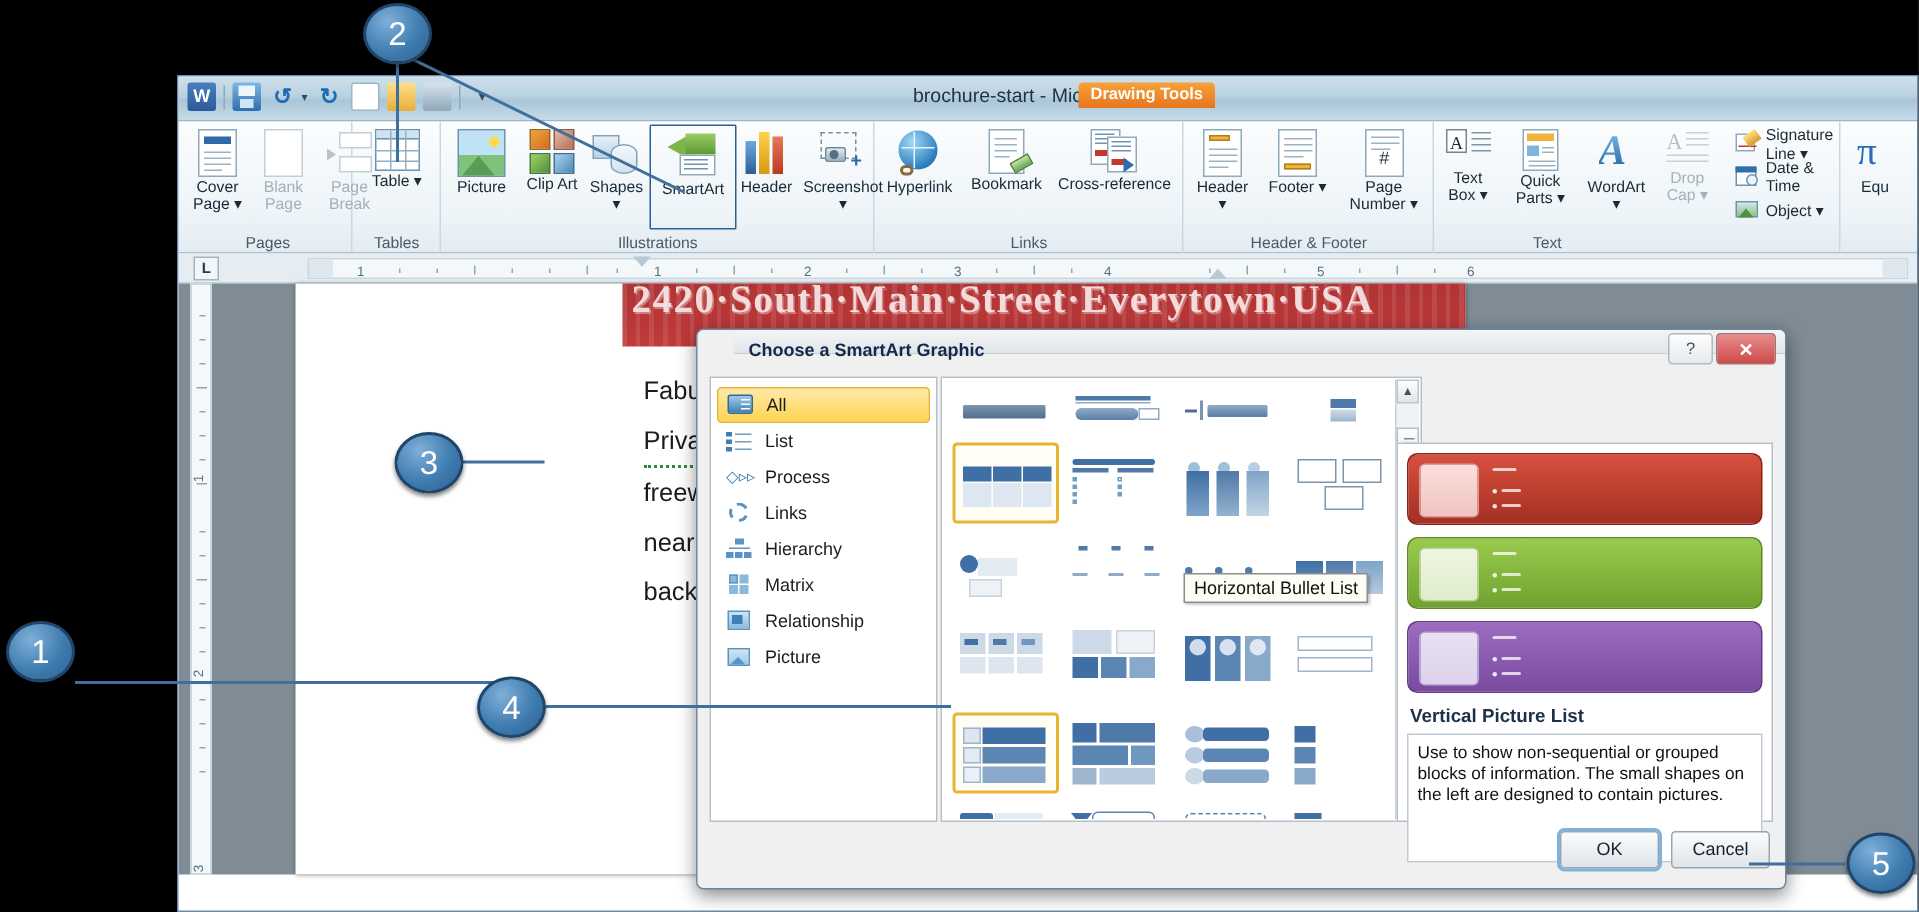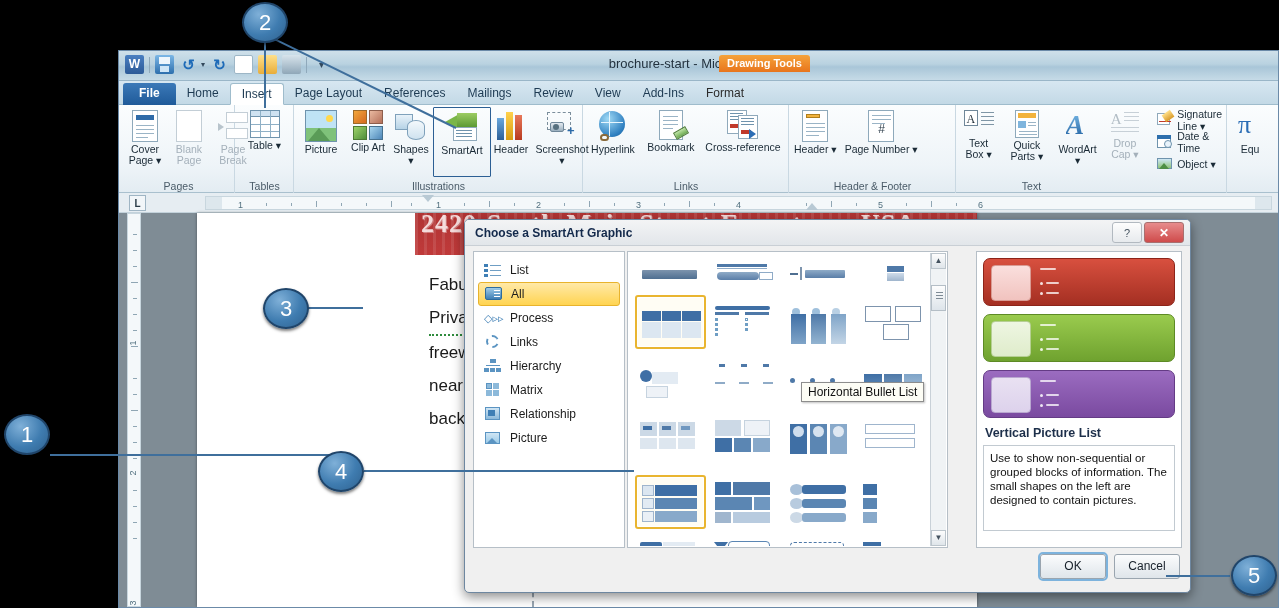--- a/index.html
+++ b/index.html
@@ -111,56 +111,56 @@
   .selbox{ position:absolute; left:335px; top:250px; width:1px; bottom:0; border-left:2px dashed #9aa7b2;}
   .selhandle{ position:absolute; left:331px; top:248px; width:8px;height:8px;border-radius:50%;
      background:#fff;border:1px solid #7a8a96;}
 
   
   #dialog{
     position:absolute; left:464px; top:219px; width:727px; height:374px;
     background:#f0f0f0; border:1px solid #6e87a0; border-radius:5px;
     box-shadow:0 4px 12px rgba(0,0,0,.45);
   }
-  .dlg-title{ position:relative; height:26px;
+  .dlg-title{ position:relative; height:16px;
      background:linear-gradient(to bottom,#f3f4f5,#e2e6ea);
-     border-top-left-radius:4px;border-top-right-radius:4px; border-bottom:1px solid #c9cfd5;}
+     border-top-left-radius:4px;border-top-right-radius:4px; border-bottom:1px solid #c9cfd5;margin-left:24px;}
   .dlg-title .t{ position:absolute; left:10px; top:6px; font-size:12px; font-weight:bold; color:#13294b;}
   .dlg-help{ position:absolute; right:48px; top:2px; width:30px;height:21px; border:1px solid #b2b9c0;
      background:linear-gradient(to bottom,#fdfdfd,#e7eaed); border-radius:3px; font-size:11px; text-align:center;
      line-height:20px; color:#44525f;}
   .dlg-close{ position:absolute; right:6px; top:2px; width:40px;height:21px; border:1px solid #a86f6f;
      background:linear-gradient(to bottom,#e78c8c,#cf4b4b); border-radius:3px; color:#fff; font-size:12px;
      text-align:center;line-height:20px; font-weight:bold;}
   .dlg-body{ position:absolute; left:8px; top:31px; right:8px; bottom:44px; }
 
   .panel{ position:absolute; top:0; bottom:0; background:#fff; border:1px solid #b6bfc7;}
   #cat-panel{ left:0; width:152px; }
   #gal-panel{ left:154px; width:321px; }
-  #prev-panel{ left:503px; right:0; }
+  #prev-panel{ left:458px; right:0;margin-top:44px; }
 
   .cat-list{ padding:6px 4px; }
   .cat{ display:flex; align-items:center; height:24px; padding:0 6px; border-radius:3px; font-size:12px; color:#1c1c1c;}
   .cat.sel{ background:linear-gradient(to bottom,#ffe9a8,#ffd451); border:1px solid #e8b32c;}
   .cat .ci{ width:18px;height:16px;margin-right:8px; flex:none; position:relative;}
 
   .gal-scroll{ position:absolute; left:1px; top:1px; right:17px; bottom:1px; overflow:hidden;}
   .gal-grid{ position:absolute; left:6px; top:-18px; display:grid; grid-template-columns:repeat(4,71px);
      gap:6px 4px; }
   .thumb{ width:71px; height:54px; border:1px solid transparent; border-radius:3px; position:relative;
      display:flex; align-items:center; justify-content:center;}
   .thumb.sel{ border:2px solid #e9b530; background:#fffdf4; box-shadow:inset 0 0 0 1px #fff;}
   .sbar{ position:absolute; right:1px; top:1px; width:16px; bottom:1px; background:#f0f3f5; border-left:1px solid #c9d1d8;}
   .sbtn{ position:absolute; left:0; right:0; height:16px; background:linear-gradient(to bottom,#fdfdfd,#dfe5ea);
      border:1px solid #bcc5cc; font-size:8px; text-align:center; line-height:14px; color:#44525f;}
   .sthumb{ position:absolute; left:0; right:0; top:32px; height:26px; background:linear-gradient(to bottom,#fdfdfd,#dde4ea);
      border:1px solid #b4bec6;}
   .sthumb i{position:absolute;left:4px;top:9px;width:7px;height:1px;background:#7e8b95;box-shadow:0 3px 0 #7e8b95,0 -3px 0 #7e8b95;}
 
-  .tooltip{ position:absolute; left:172px; top:129px; background:#fdfdf5; border:1px solid #8d8d8d;
+  .tooltip{ position:absolute; left:160px; top:129px; background:#fdfdf5; border:1px solid #8d8d8d;
      font-size:12px; color:#111; padding:2px 6px; box-shadow:1px 1px 2px rgba(0,0,0,.25); white-space:nowrap;}
 
   .prev-inner{ position:absolute; left:6px; top:6px; right:6px; bottom:6px;}
   .pshape{ height:48px; border-radius:7px; position:relative; margin-bottom:8px;}
   .pshape .pimg{ position:absolute; left:7px; top:6px; width:40px; height:36px; border-radius:4px;}
   .pshape .pl{ position:absolute; height:2px; background:rgba(255,255,255,.75); border-radius:1px;}
   .pshape .pd{ position:absolute; width:3px;height:3px;border-radius:50%;background:rgba(255,255,255,.85);}
   .prev-name{ font-size:12.5px; font-weight:bold; color:#1d2f4a; margin:4px 0 5px 2px;}
   .prev-desc{ background:#fff; border:1px solid #c2cad1; height:86px; padding:5px 6px; font-size:11.5px;
      line-height:14px; color:#111;}
@@ -199,34 +199,20 @@
         <span class="sq ico-open"></span>
         <span class="sq ico-print"></span>
         <span class="qsep"></span>
         <span class="sq ico-caret">▾</span>
       </div>
       <div class="doc-title">brochure-start  -  Microsoft Word</div>
     </div>
 
     <div class="ctx-tab" style="top:4px;left:600px;">Drawing Tools</div>
 
-    <div class="tabstrip">
-      <div class="tabs">
-        <div class="tab file">File</div>
-        <div class="tab">Home</div>
-        <div class="tab active">Insert</div>
-        <div class="tab">Page Layout</div>
-        <div class="tab">References</div>
-        <div class="tab">Mailings</div>
-        <div class="tab">Review</div>
-        <div class="tab">View</div>
-        <div class="tab">Add-Ins</div>
-        <div class="tab ctx">Format</div>
-      </div>
-    </div>
 
     <div class="ribbon">
 
       <div class="group" style="left:4px;width:112px;">
         <div class="gitems">
           <div class="bigbtn">
             <span class="icon32 pageico" style="width:26px;height:32px;">
               <i class="ln" style="top:4px;width:18px;background:#2f6ba8;height:5px;"></i>
               <i class="ln" style="top:14px;width:18px;"></i>
                 <i class="ln" style="top:18px;width:18px;"></i>
@@ -363,20 +349,30 @@
         <div class="gitems">
           <div class="bigbtn" style="min-width:50px;">
             <span class="icon32 pageico" style="width:26px;height:32px;">
               <i style="position:absolute;left:3px;top:3px;width:14px;height:4px;background:#f2b33d;border:1px solid #b07f1e;"></i>
               <i class="ln" style="top:12px;width:19px;"></i>
                 <i class="ln" style="top:16px;width:19px;"></i>
               <i class="ln" style="top:20px;width:19px;"></i>
                 <i class="ln" style="top:24px;width:13px;"></i>
             </span>
             <span class="lbl">Header ▾</span>
+          </div>
+          <div class="bigbtn" style="min-width:50px;">
+            <span class="icon32 pageico" style="width:26px;height:32px;">
+              <i class="ln" style="top:5px;width:19px;"></i>
+                <i class="ln" style="top:9px;width:19px;"></i>
+              <i class="ln" style="top:13px;width:19px;"></i>
+                <i class="ln" style="top:17px;width:13px;"></i>
+              <i style="position:absolute;left:3px;bottom:4px;width:18px;height:4px;background:#f2b33d;border:1px solid #b07f1e;"></i>
+            </span>
+            <span class="lbl">Footer ▾</span>
           </div>
           <div class="bigbtn" style="min-width:56px;">
             <span class="icon32 pageico" style="width:26px;height:32px;">
               <i class="ln" style="top:4px;width:19px;"></i>
                 <i class="ln" style="top:8px;width:19px;"></i>
               <i class="ln" style="top:12px;width:13px;"></i>
               <i style="position:absolute;left:9px;bottom:5px;font-style:normal;font-size:12px;color:#2b3b48;font-family:'Liberation Sans',sans-serif;">#</i>
             </span>
             <span class="lbl">Page Number ▾</span>
           </div>
@@ -549,33 +545,33 @@
     <div class="dlg-title">
       <span class="t">Choose a SmartArt Graphic</span>
       <span class="dlg-help">?</span>
       <span class="dlg-close">✕</span>
     </div>
 
     <div class="dlg-body">
 
       <div class="panel" id="cat-panel">
         <div class="cat-list">
+          <div class="cat sel">
+            <span class="ci">
+              <i style="position:absolute;left:0;top:1px;width:17px;height:13px;background:linear-gradient(to bottom,#9ecbe8,#3f7fb5);border:1px solid #2e6b9c;border-radius:2px;"></i>
+              <i style="position:absolute;left:9px;top:4px;width:6px;height:1px;background:#fff;box-shadow:0 3px 0 #fff,0 6px 0 #fff;"></i>
+            </span>
+            <span>All</span>
+          </div>
           <div class="cat">
             <span class="ci">
               <i style="position:absolute;left:0;top:2px;width:4px;height:3px;background:#3f7fb5;box-shadow:0 5px 0 #3f7fb5,0 10px 0 #3f7fb5;"></i>
               <i style="position:absolute;left:6px;top:3px;width:11px;height:1px;background:#6f9ec4;box-shadow:0 5px 0 #6f9ec4,0 10px 0 #6f9ec4;"></i>
             </span>
             <span>List</span>
-          </div>
-          <div class="cat sel">
-            <span class="ci">
-              <i style="position:absolute;left:0;top:1px;width:17px;height:13px;background:linear-gradient(to bottom,#9ecbe8,#3f7fb5);border:1px solid #2e6b9c;border-radius:2px;"></i>
-              <i style="position:absolute;left:9px;top:4px;width:6px;height:1px;background:#fff;box-shadow:0 3px 0 #fff,0 6px 0 #fff;"></i>
-            </span>
-            <span>All</span>
           </div>
           <div class="cat">
             <span class="ci" style="color:#3f7fb5;font-size:11px;line-height:16px;">◇▹▹</span>
             <span>Process</span>
           </div>
           <div class="cat">
             <span class="ci">
               <i style="position:absolute;left:2px;top:1px;width:13px;height:13px;border:2px dashed #5b94c2;border-radius:50%;"></i>
             </span>
             <span>Links</span>

